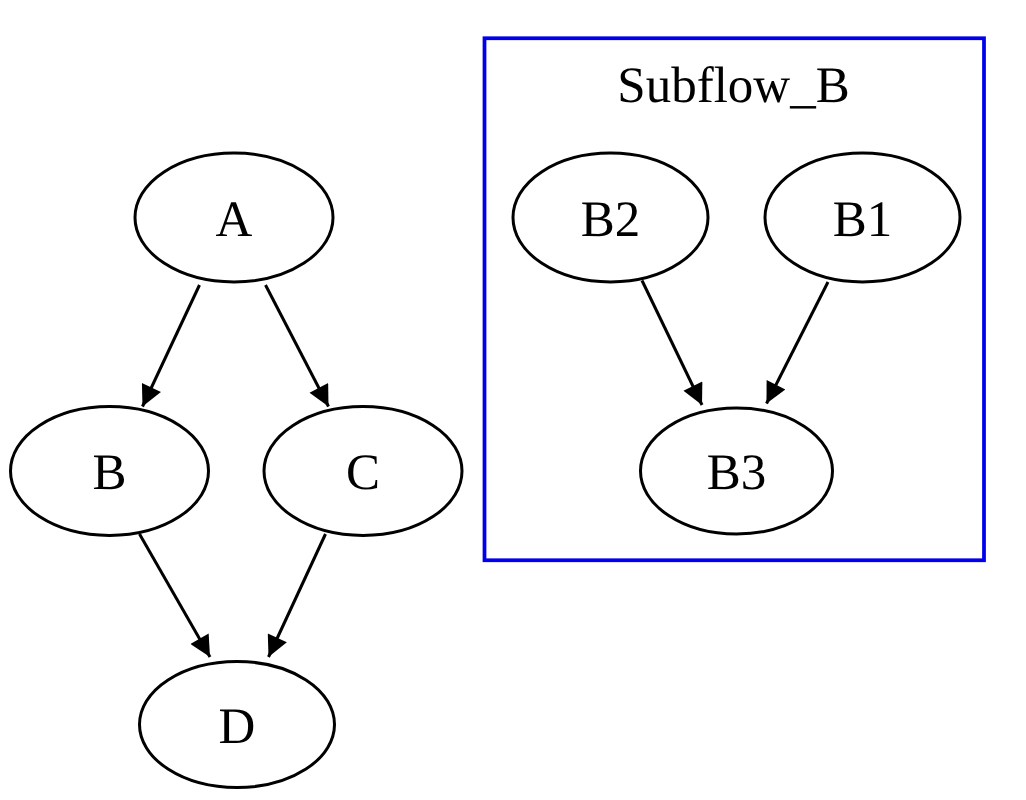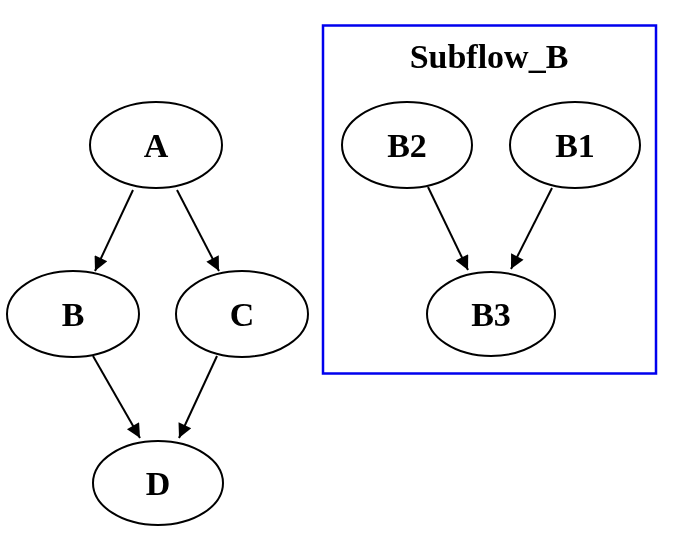--- a/index.html
+++ b/index.html
@@ -7,21 +7,20 @@
     padding: 0;
     background: #ffffff;
     width: 684px;
     height: 533px;
     overflow: hidden;
   }
   .canvas-wrap {
     width: 684px;
     height: 408px;
     position: relative;
-    font-weight: bold;
   }
   svg {
     display: block;
   }
   .node-shape {
     fill: #ffffff;
     stroke: #000000;
     stroke-width: 2;
   }
   .edge-line {

